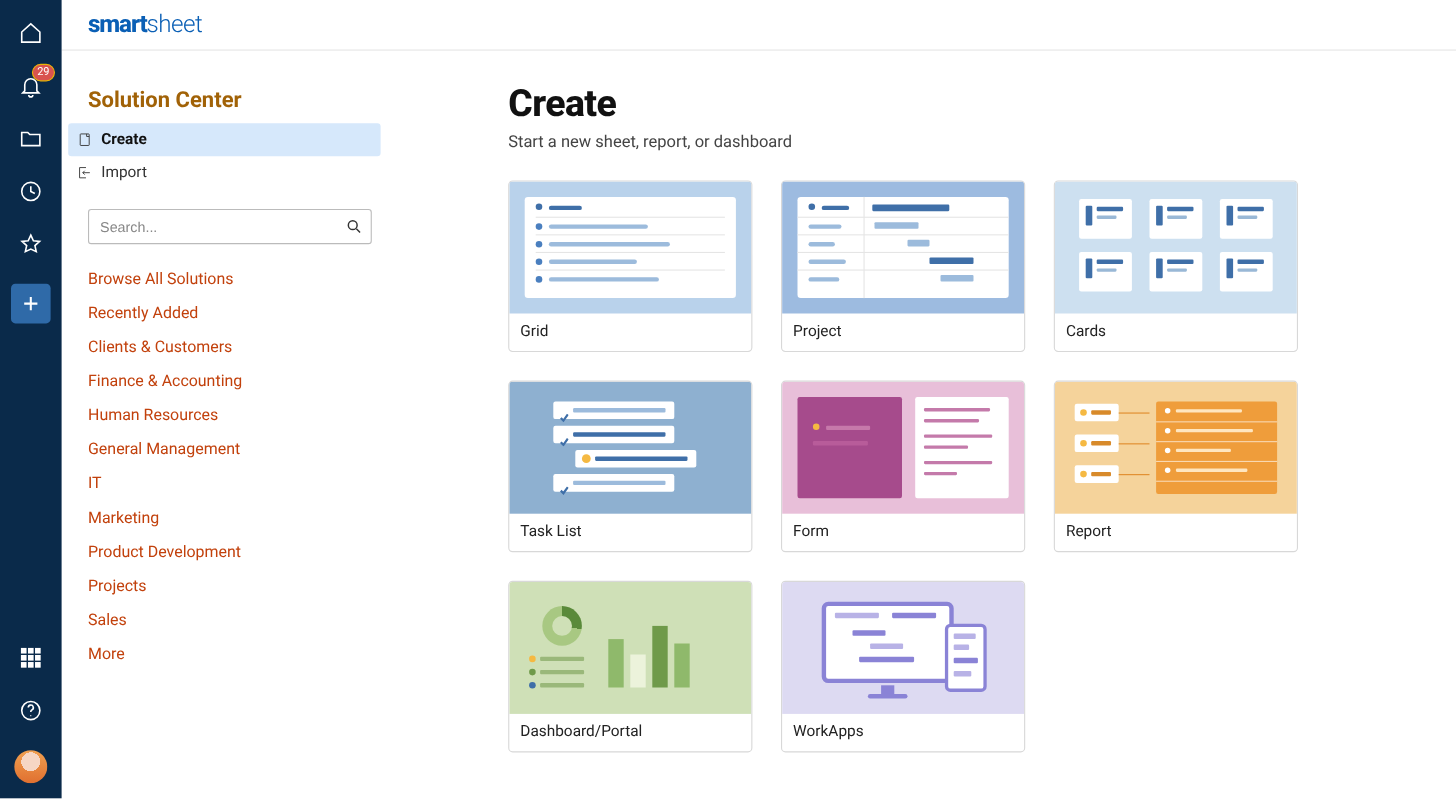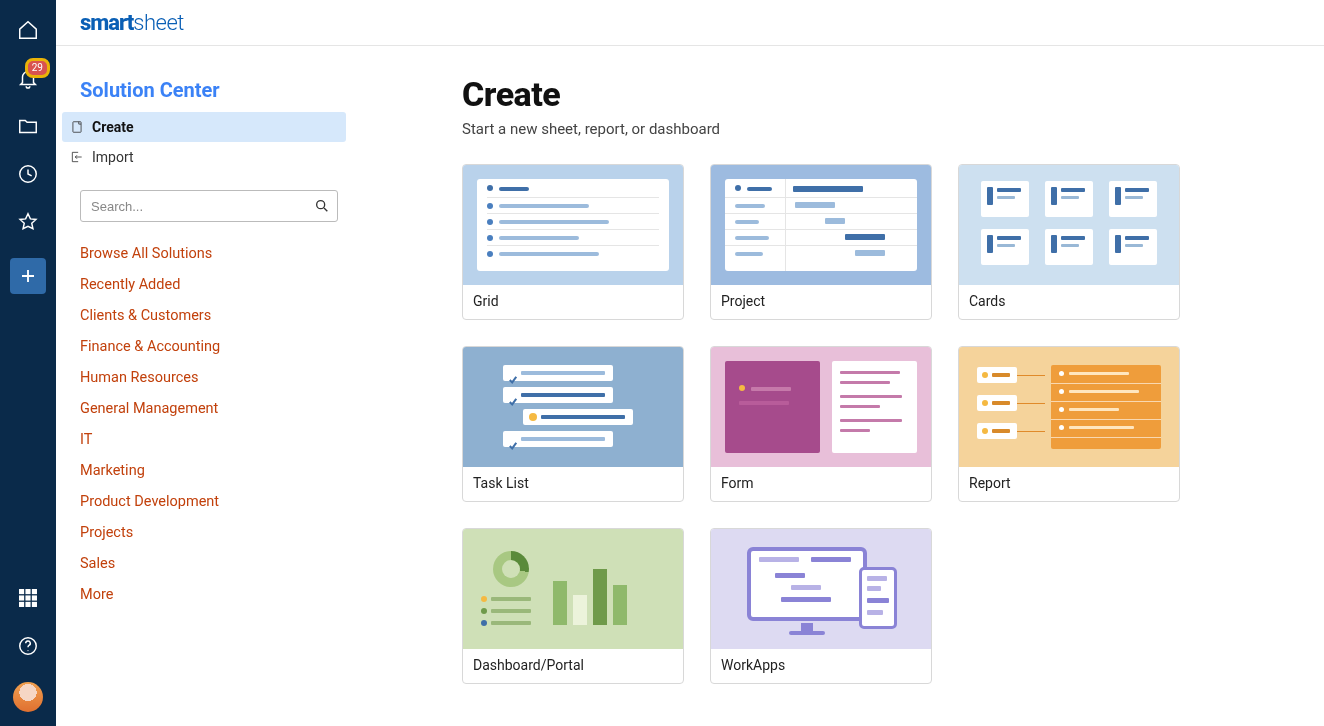--- a/index.html
+++ b/index.html
@@ -31,21 +31,21 @@
     cursor:pointer;
   }
   .rail .add-btn svg { width:18px; height:18px; stroke:#fff; stroke-width:2.5; }
   .rail .spacer { flex:1; }
   .badge {
     position:absolute; top:-8px; right:-10px;
     background:#d9534f; color:#fff;
     font-size:10px; line-height:14px;
     border-radius:8px; padding:0 4px;
     min-width:16px; 
-    border:3px solid #eab308;
+    border:1px solid #eab308;
   }
   .avatar {
     width:30px; height:30px; border-radius:50%;
     background: radial-gradient(circle at 50% 35%, #f6d6c4 0 35%, #0000 35%), linear-gradient(#f0a050,#e07030);
     background-color:#e8a070;
     margin-bottom:14px;
     cursor:pointer;
   }
 
   
@@ -62,21 +62,21 @@
 
   .body { flex:1; display:flex; min-height:0; }
 
   
   .sidebar {
     width:310px;
     padding:32px 14px 20px 24px;
     overflow:auto;
     font-size:14px;
   }
-  .sidebar h2 { font-size:20px; font-weight:700; margin-bottom:10px; color:#3b82f6; }
+  .sidebar h2 { font-size:20px; font-weight:700; margin-bottom:10px; color:#a16207; }
   .nav-item {
     display:flex; align-items:center; gap:8px;
     height:30px; padding:0 8px;
     border-radius:3px; cursor:pointer;
     color:#333;
   }
   .nav-item.active { background:#d6e8fb; font-weight:700; color:#111; }
   .nav-item svg { width:14px; height:14px; stroke:#333; fill:none; stroke-width:1.4; }
   .search-wrap {
     margin:18px 14px 16px 0;

